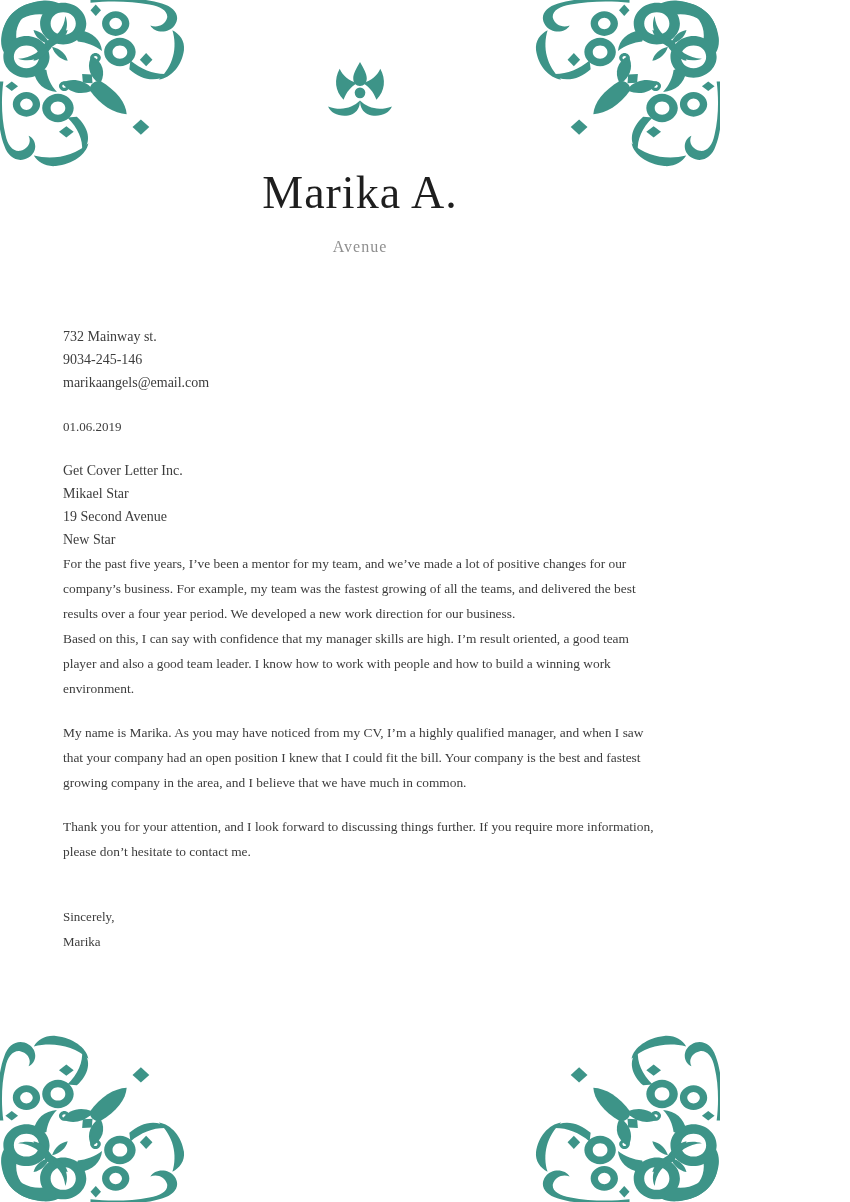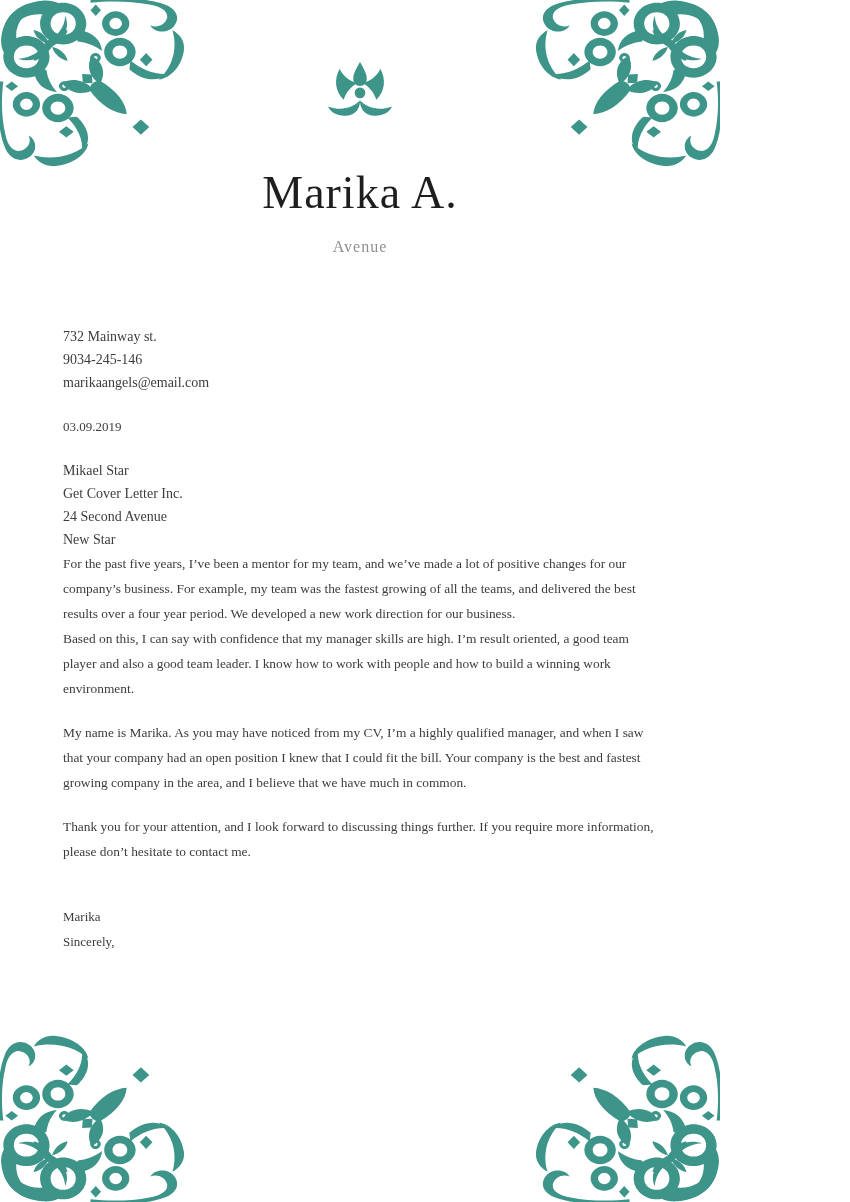--- a/index.html
+++ b/index.html
@@ -131,34 +131,34 @@
   <p class="job-title">Avenue</p>
 
   <div class="letter-body">
 
     <div class="contact-block">
       <p>732 Mainway st.</p>
       <p>9034-245-146</p>
       <p>marikaangels@email.com</p>
     </div>
 
-    <p class="date-line">03.09.2019</p>
+    <p class="date-line">01.06.2019</p>
 
     <div class="recipient-block">
+      <p>Get Cover Letter Inc.</p>
       <p>Mikael Star</p>
-      <p>Get Cover Letter Inc.</p>
-      <p>24 Second Avenue</p>
+      <p>19 Second Avenue</p>
       <p>New Star</p>
     </div>
 
 
     <p class="para">For the past five years, I’ve been a mentor for my team, and we’ve made a lot of positive changes for our company’s business. For example, my team was the fastest growing of all the teams, and delivered the best results over a four year period. We developed a new work direction for our business.
 Based on this, I can say with confidence that my manager skills are high. I’m result oriented, a good team player and also a good team leader. I know how to work with people and how to build a winning work environment.</p>
     <p class="para first">My name is Marika. As you may have noticed from my CV, I’m a highly qualified manager, and when I saw that your company had an open position I knew that I could fit the bill. Your company is the best and fastest growing company in  the area, and I believe that we have much in common.</p>
     <p class="para">Thank you for your attention, and I look forward to discussing things further. If you require more information, please don’t hesitate to contact me.</p>
 
     <div class="closing-block">
+      <p>Sincerely,</p>
       <p>Marika</p>
-      <p>Sincerely,</p>
     </div>
 
   </div>
 </div>
 
 </body></html>

